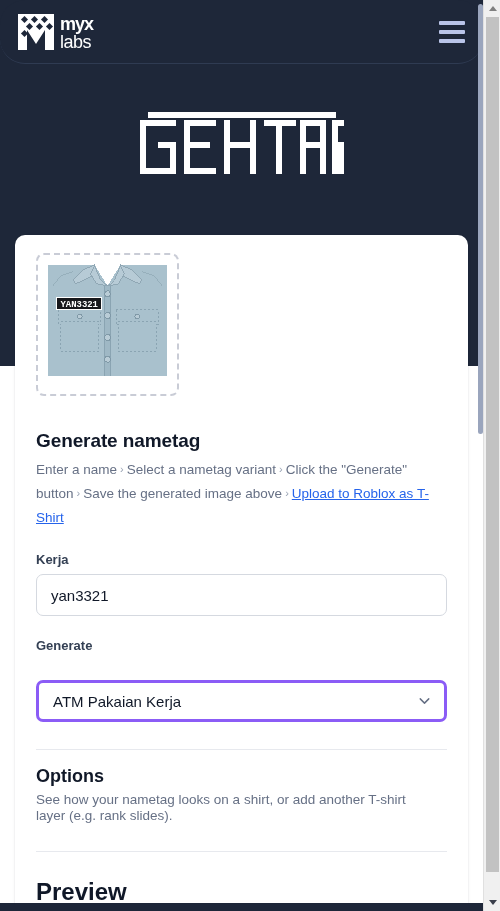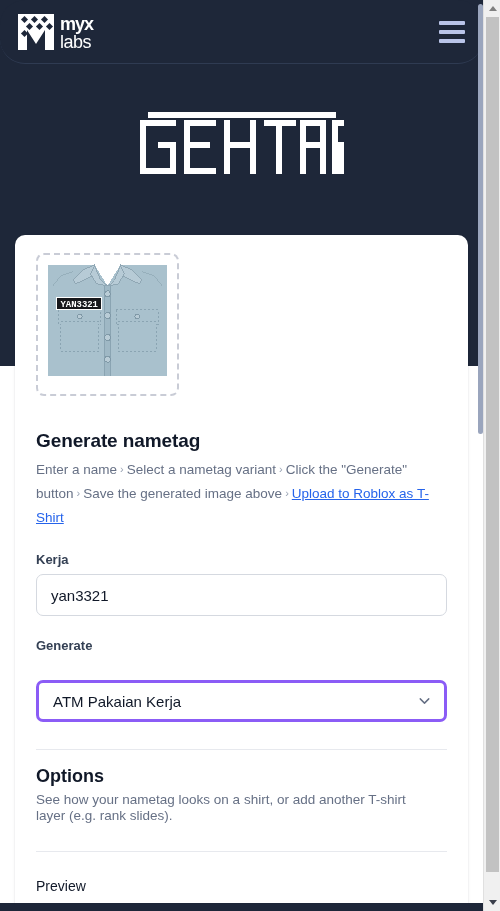--- a/index.html
+++ b/index.html
@@ -133,21 +133,21 @@
   .chev {
     position: absolute; right: 14px; top: 50%; transform: translateY(-50%);
     pointer-events: none;
   }
 
   .divider { height: 1px; background: #e7e9ee; margin-top: 27px; width: 411px; }
 
   .block-title { font-size: 18px; font-weight: 700; color: #101828; margin-top: 16px; }
   .block-sub { font-size: 13.5px; color: #667085; line-height: 16px; margin-top: 5px; width: 400px; }
 
-  .preview-title { font-size: 14px; font-weight: 400; color: #101828; margin-top: 26px; }
+  .preview-title { font-size: 24px; font-weight: 700; color: #101828; margin-top: 26px; }
 
   
   .bottom-strip {
     position: absolute; left: 0; bottom: 0; width: 483px; height: 8px;
     background: #1e2739; z-index: 40;
   }
 </style>
 </head>
 <body>
 

